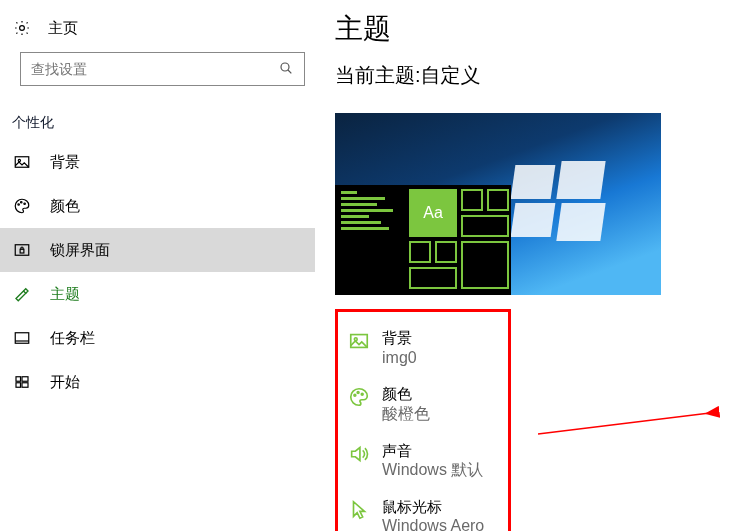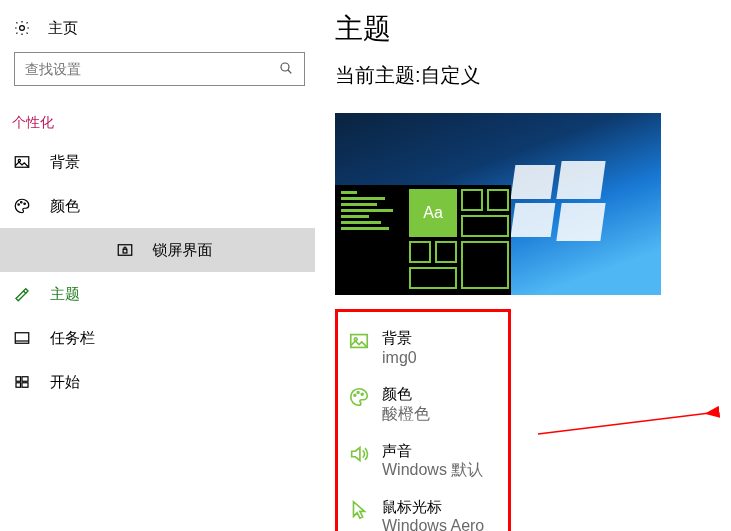--- a/index.html
+++ b/index.html
@@ -22,21 +22,21 @@
     display: flex;
     align-items: flex-end;
     padding: 0 0 14px 12px;
     gap: 16px;
     font-size: 15px;
   }
   .home-row svg { width: 20px; height: 20px; }
 
   
   .search-box {
-    margin: 0 10px 0 14px;
+    margin: 0 10px 0 20px;
     border: 1px solid #888;
     height: 34px;
     display: flex;
     align-items: center;
     padding: 0 10px;
     justify-content: space-between;
     background: #fff;
   }
   .search-box input {
     border: none;
@@ -44,36 +44,36 @@
     font-size: 14px;
     flex: 1;
     color: #555;
     font-family: inherit;
     background: transparent;
   }
   .search-box svg { width: 16px; height: 16px; color: #555; }
 
   
   .category-label {
-    color: #be185d;
+    color: #0f172a;
     font-size: 14px;
     padding: 28px 0 8px 12px;
   }
 
   
   .side-item {
     display: flex;
     align-items: center;
     height: 44px;
     padding-left: 12px;
     gap: 18px;
     font-size: 15px;
     cursor: default;
   }
-  .side-item.selected { background: #d9d9d9; justify-content: center; }
+  .side-item.selected { background: #d9d9d9; }
   .side-item.active { color: #1e7c1e; }
   .side-item.active svg { color: #1e7c1e; }
   .side-icon { width: 20px; height: 20px; display: inline-flex; align-items:center; justify-content:center; }
   .side-icon svg { width: 18px; height: 18px; }
 
   
   .main-title {
     font-size: 28px;
     font-weight: 400;
     padding-bottom: 14px;

